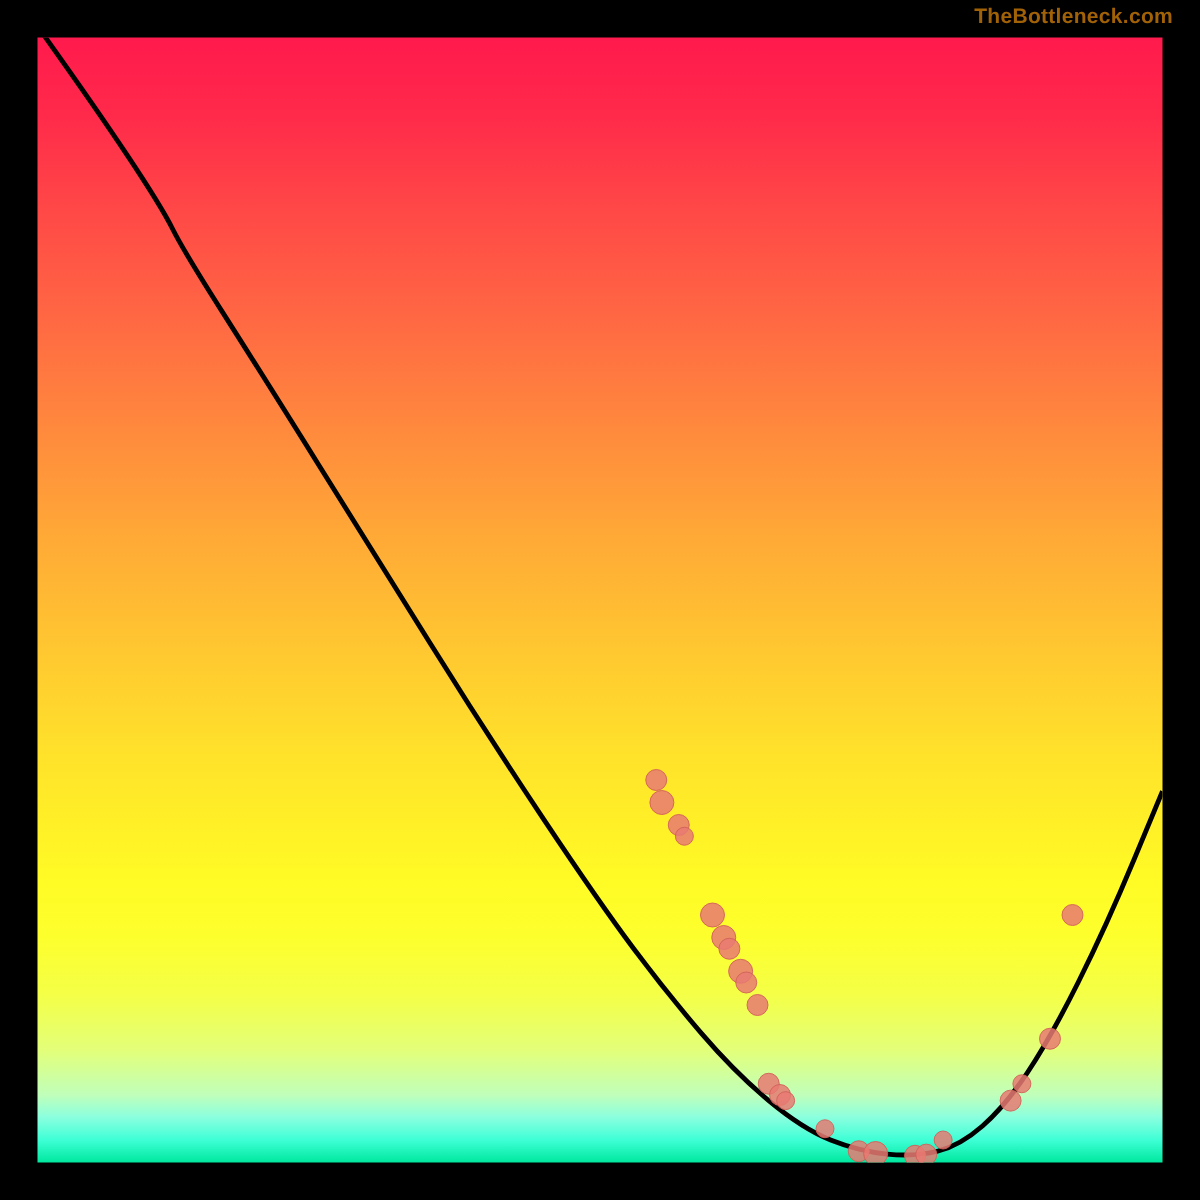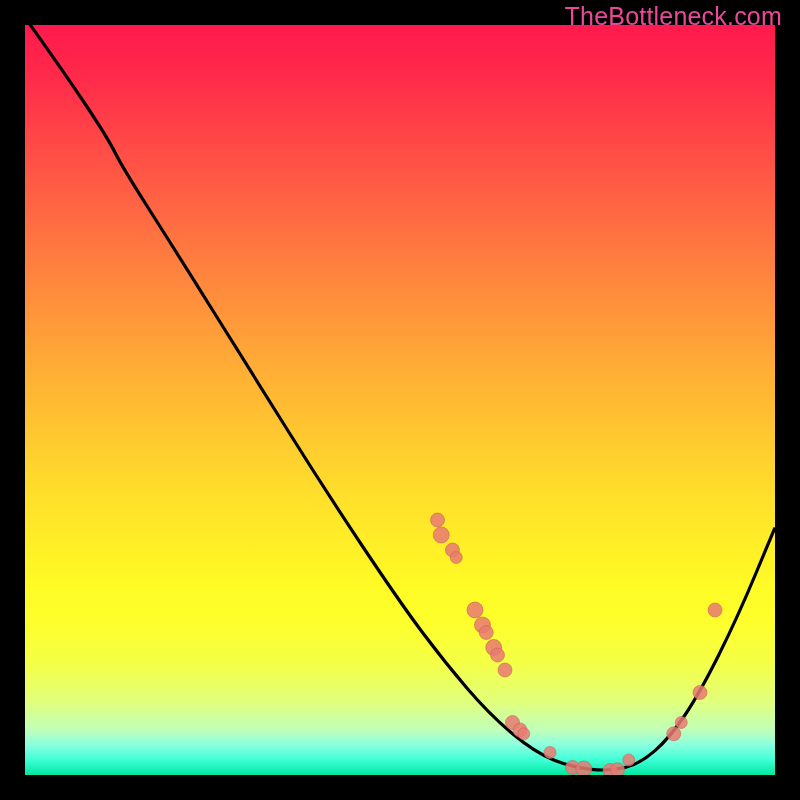--- a/index.html
+++ b/index.html
@@ -47,23 +47,23 @@
     left: 0;
     top: 0;
     width: 750px;
     height: 750px;
   }
   .watermark {
     position: absolute;
     top: 2px;
     right: 18px;
     font-family: Arial, Helvetica, sans-serif;
-    font-weight: 400;
-    font-size: 25px;
-    color: #ec4899;
+    font-weight: 700;
+    font-size: 14px;
+    color: #a16207;
     letter-spacing: 0.2px;
   }
 </style>
 </head>
 <body>
 
 <div class="stage">
   <div class="watermark">TheBottleneck.com</div>
 
   <div class="plot">

